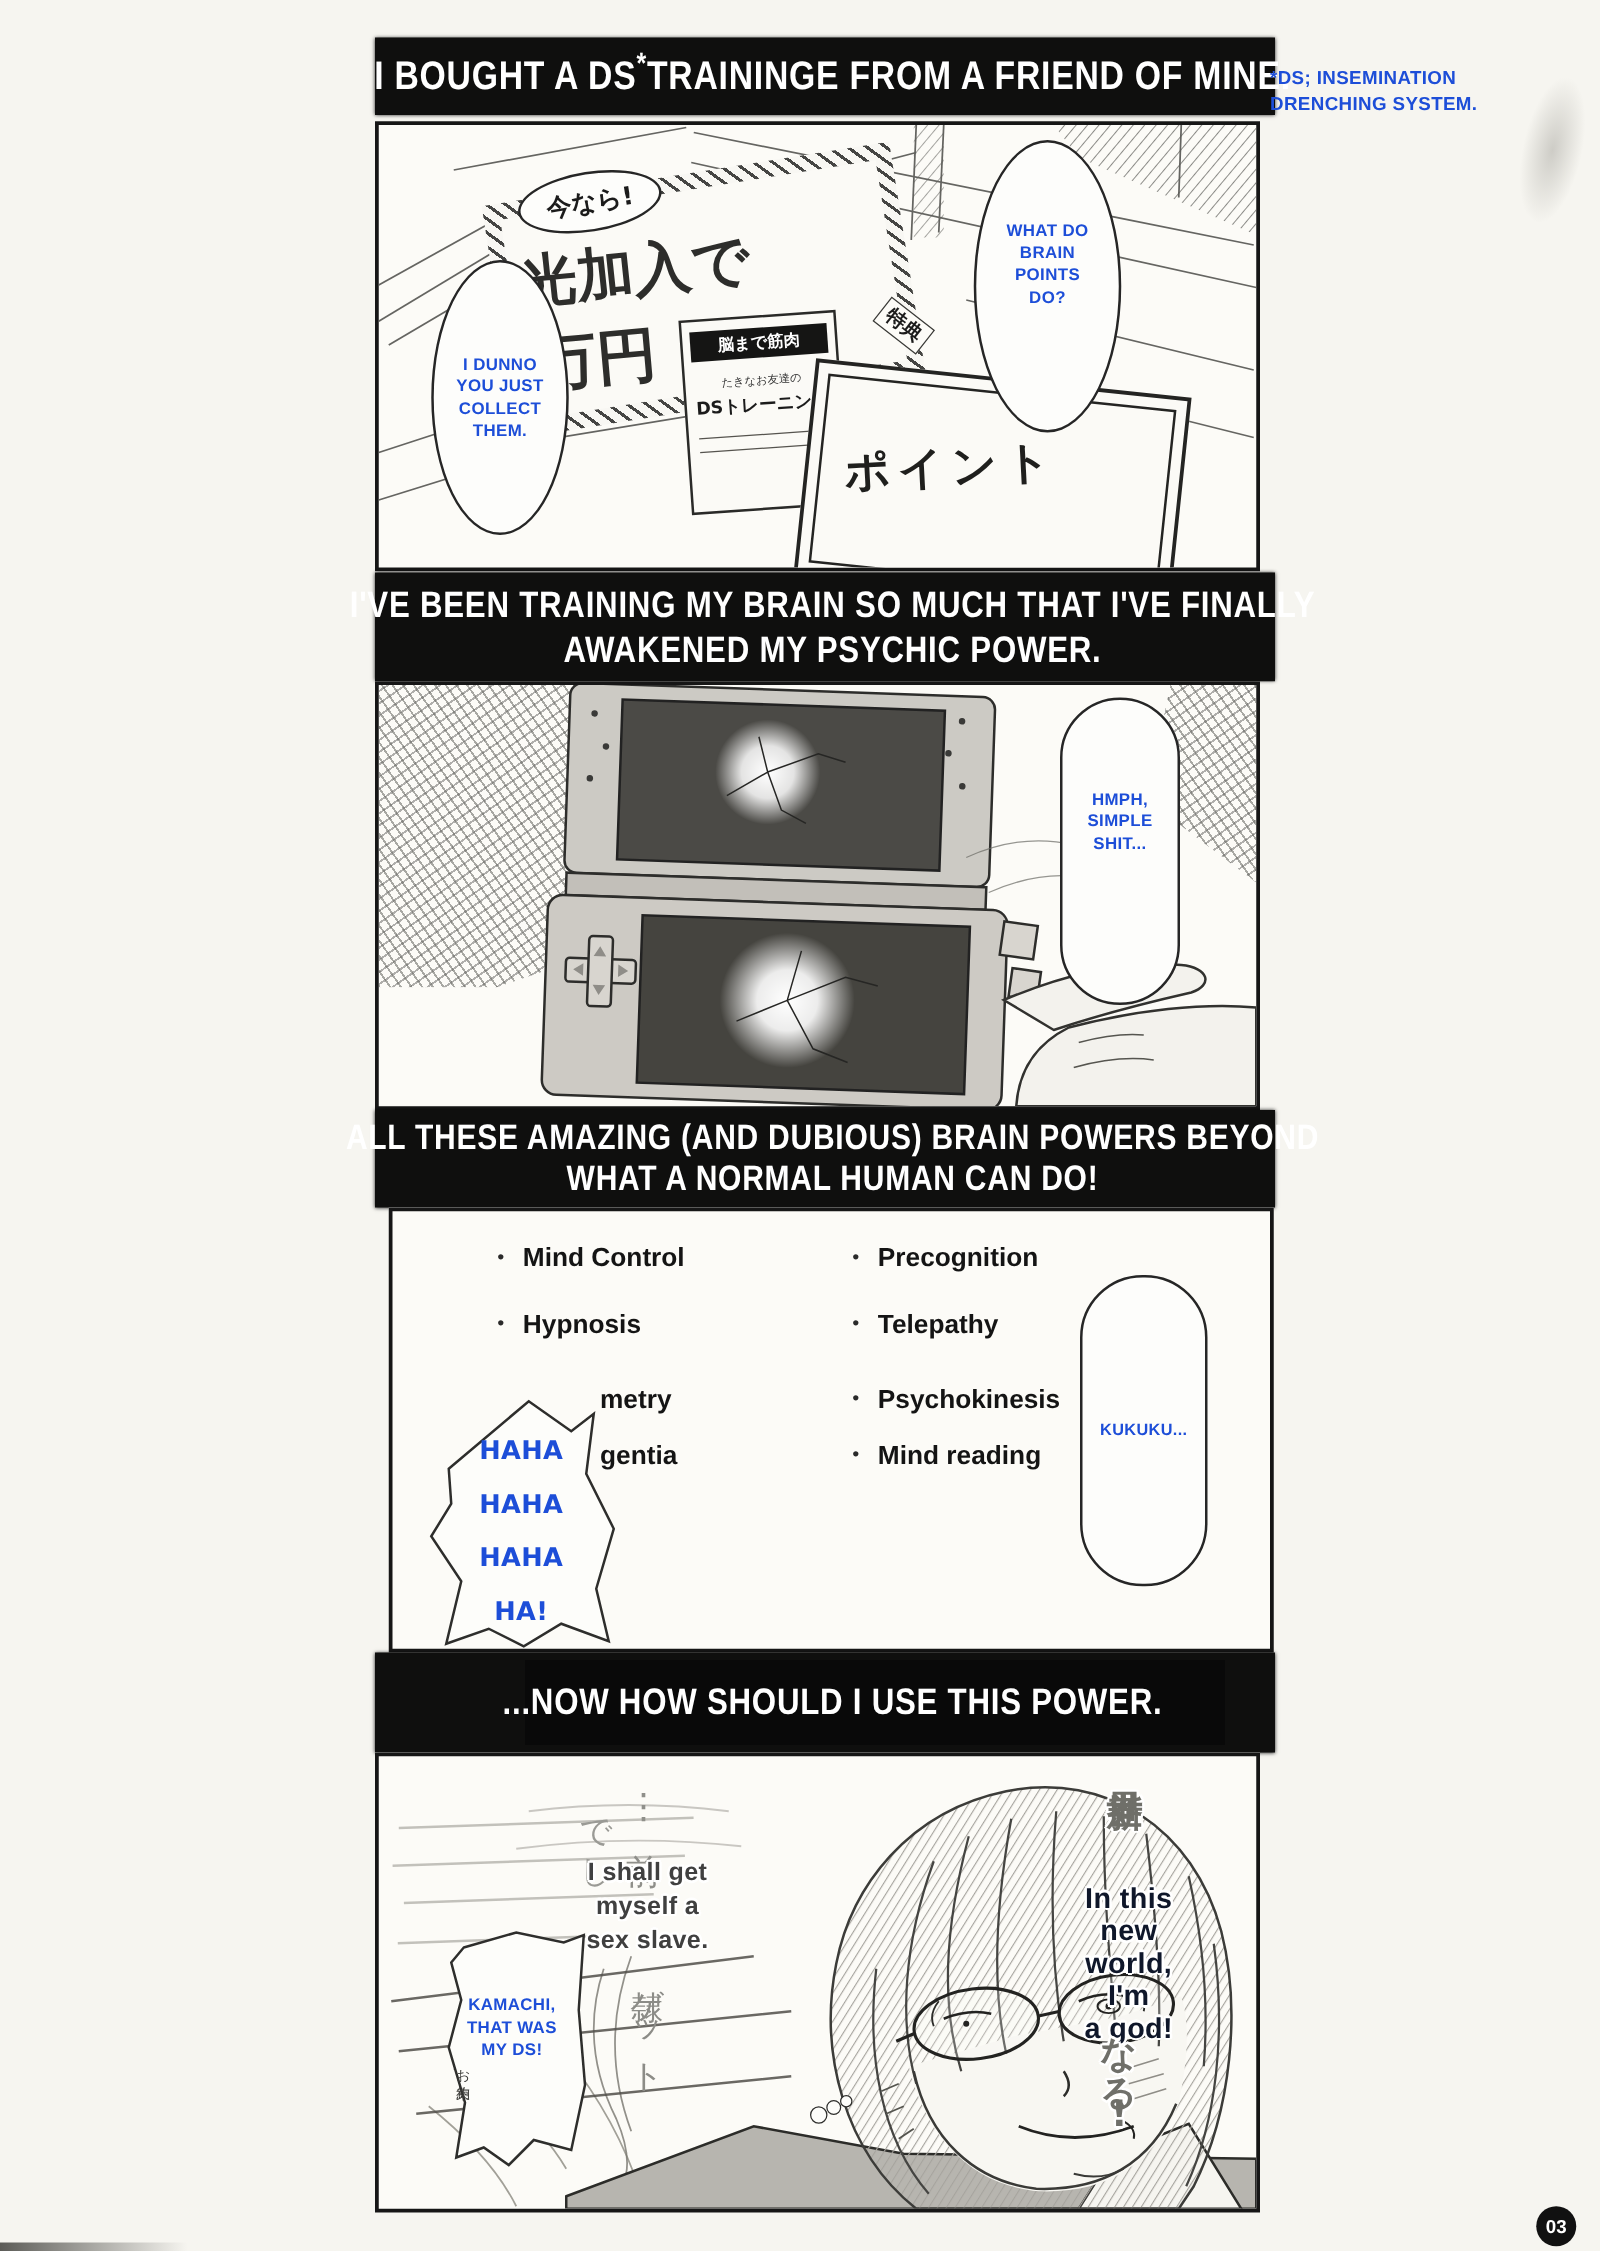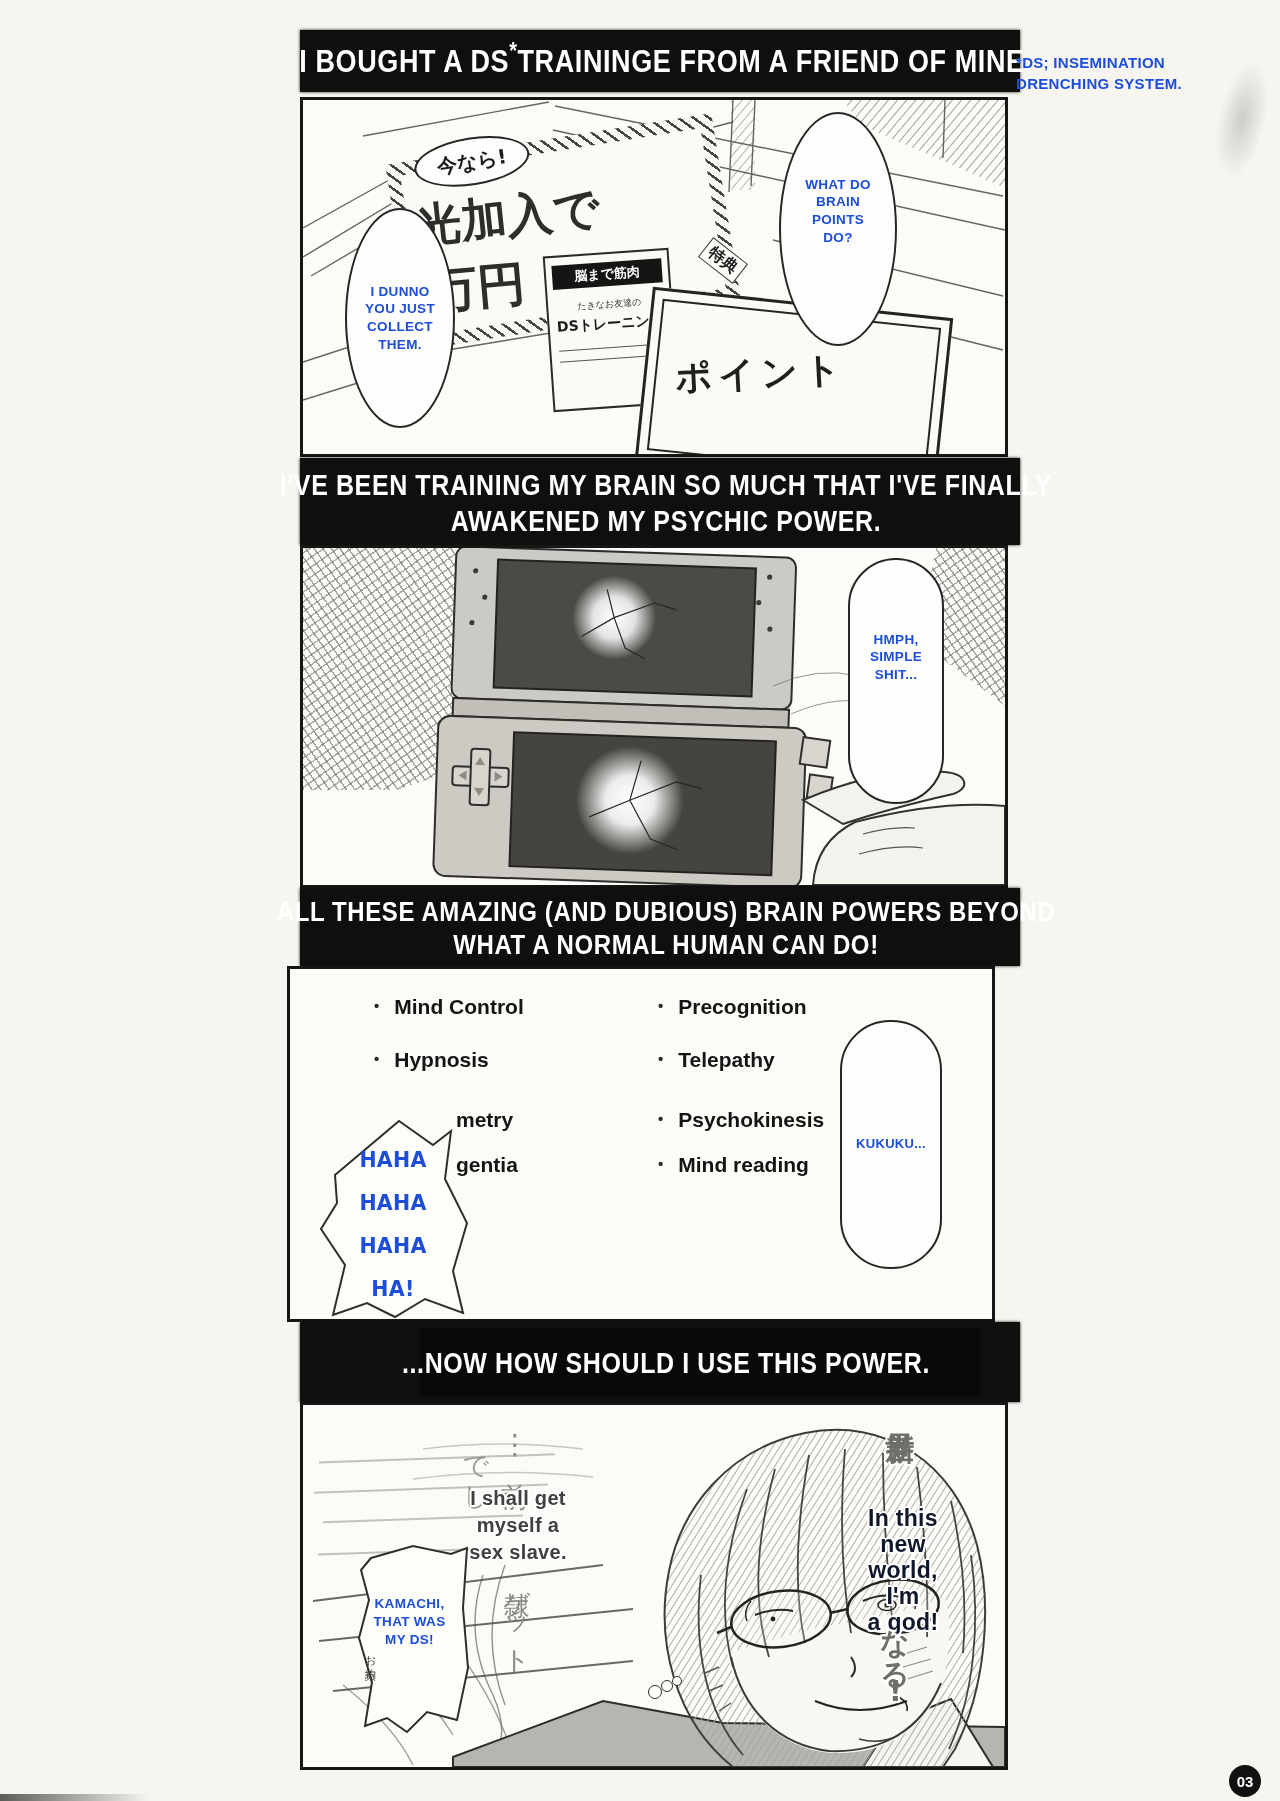--- a/index.html
+++ b/index.html
@@ -171,21 +171,21 @@
 SIMPLE
 SHIT...</div>
     </div>
   </div>
 
   <div class="abs banner" style="left:300px;top:888px;width:708px;height:78px;">
     <div class="bt" style="font-size:24px;line-height:33px;">ALL THESE AMAZING (AND DUBIOUS) BRAIN POWERS BEYOND</div>
     <div class="bt" style="font-size:24px;line-height:33px;">WHAT A NORMAL HUMAN CAN DO!</div>
   </div>
 
-  <div class="abs panel" style="left:287px;top:966px;width:702px;height:350px;">
+  <div class="abs panel" style="left:311px;top:966px;width:702px;height:350px;">
     <div class="abs power bullet" style="left:84px;top:26px;">Mind Control</div>
     <div class="abs power bullet" style="left:84px;top:79px;">Hypnosis</div>
     <div class="abs power" style="left:166px;top:139px;">metry</div>
     <div class="abs power" style="left:166px;top:184px;">gentia</div>
     <div class="abs power bullet" style="left:368px;top:26px;">Precognition</div>
     <div class="abs power bullet" style="left:368px;top:79px;">Telepathy</div>
     <div class="abs power bullet" style="left:368px;top:139px;">Psychokinesis</div>
     <div class="abs power bullet" style="left:368px;top:184px;">Mind reading</div>
 
     <svg class="abs" style="left:25px;top:138px;" width="160" height="212" viewBox="0 0 160 212">

